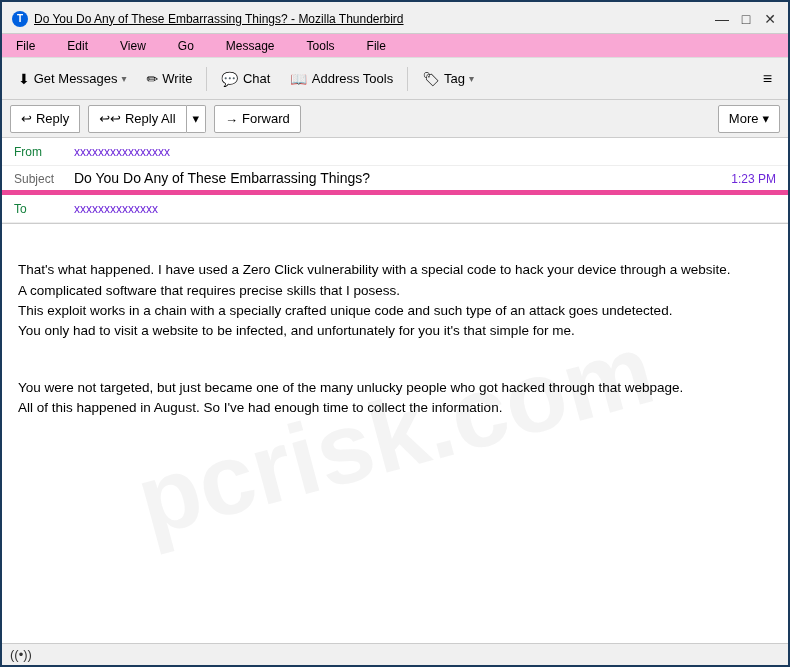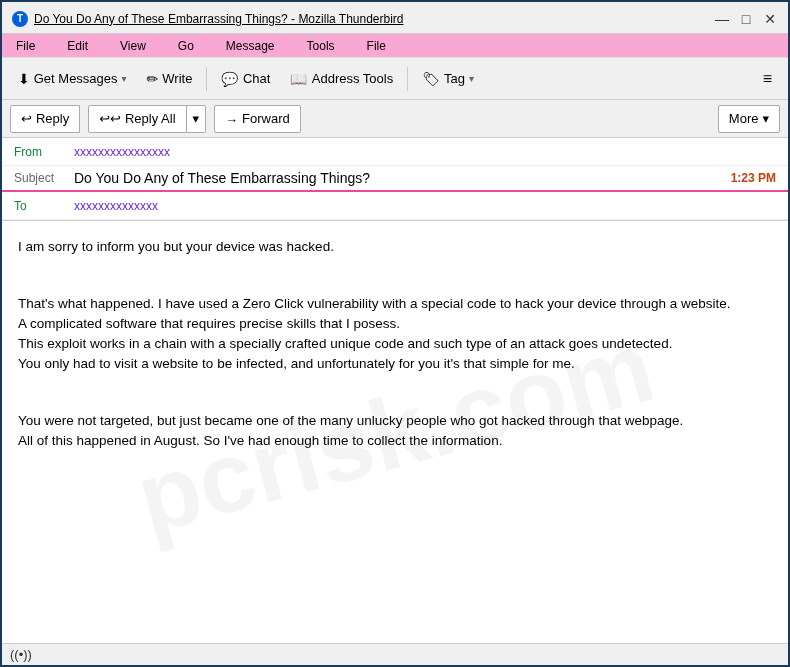--- a/index.html
+++ b/index.html
@@ -189,40 +189,39 @@
       font-size: 12px;
       color: #15803d;
       font-weight: normal;
     }
     .header-value {
       font-size: 12px;
       color: #6d28d9;
     }
     .subject-row {
       display: flex;
-      align-items: center;
+      align-items: flex-end;
       justify-content: space-between;
       padding: 4px 12px;
-      border-bottom: 2px solid #ec4899;
+      border-bottom: 5px solid #ec4899;
     }
     .subject-label {
       width: 60px;
       font-size: 12px;
       color: #666;
     }
     .subject-text {
       font-size: 14px;
       font-weight: normal;
       color: #000;
       flex: 1;
     }
     .time-text {
       font-size: 12px;
-      color: #c2410c;
-      font-weight: bold;
+      color: #6d28d9;
     }
     
     .email-body {
       flex: 1;
       background: white;
       padding: 16px 16px 16px 16px;
       overflow-y: auto;
       position: relative;
       font-size: 13.5px;
       line-height: 1.5;
@@ -410,23 +409,20 @@
     </div>
     <div class="header-row">
       <span class="header-label">To</span>
       <span class="header-value">xxxxxxxxxxxxxx</span>
     </div>
   </div>
 
   <div class="email-body">
     <div class="watermark">pcrisk.com</div>
     <div class="body-content">
-      <div class="body-paragraph">
-        <span>I am sorry to inform you but your device was hacked.</span>
-      </div>
       <div class="body-paragraph" style="white-space:pre-line">
         <span>That's what happened. I have used a Zero Click vulnerability with a special code to hack your device through a website.
 A complicated software that requires precise skills that I posess.
 This exploit works in a chain with a specially crafted unique code and such type of an attack goes undetected.
 You only had to visit a website to be infected, and unfortunately for you it's that simple for me.</span>
       </div>
       <div class="body-paragraph" style="white-space:pre-line">
         <span>You were not targeted, but just became one of the many unlucky people who got hacked through that webpage.
 All of this happened in August. So I've had enough time to collect the information.</span>
       </div>

